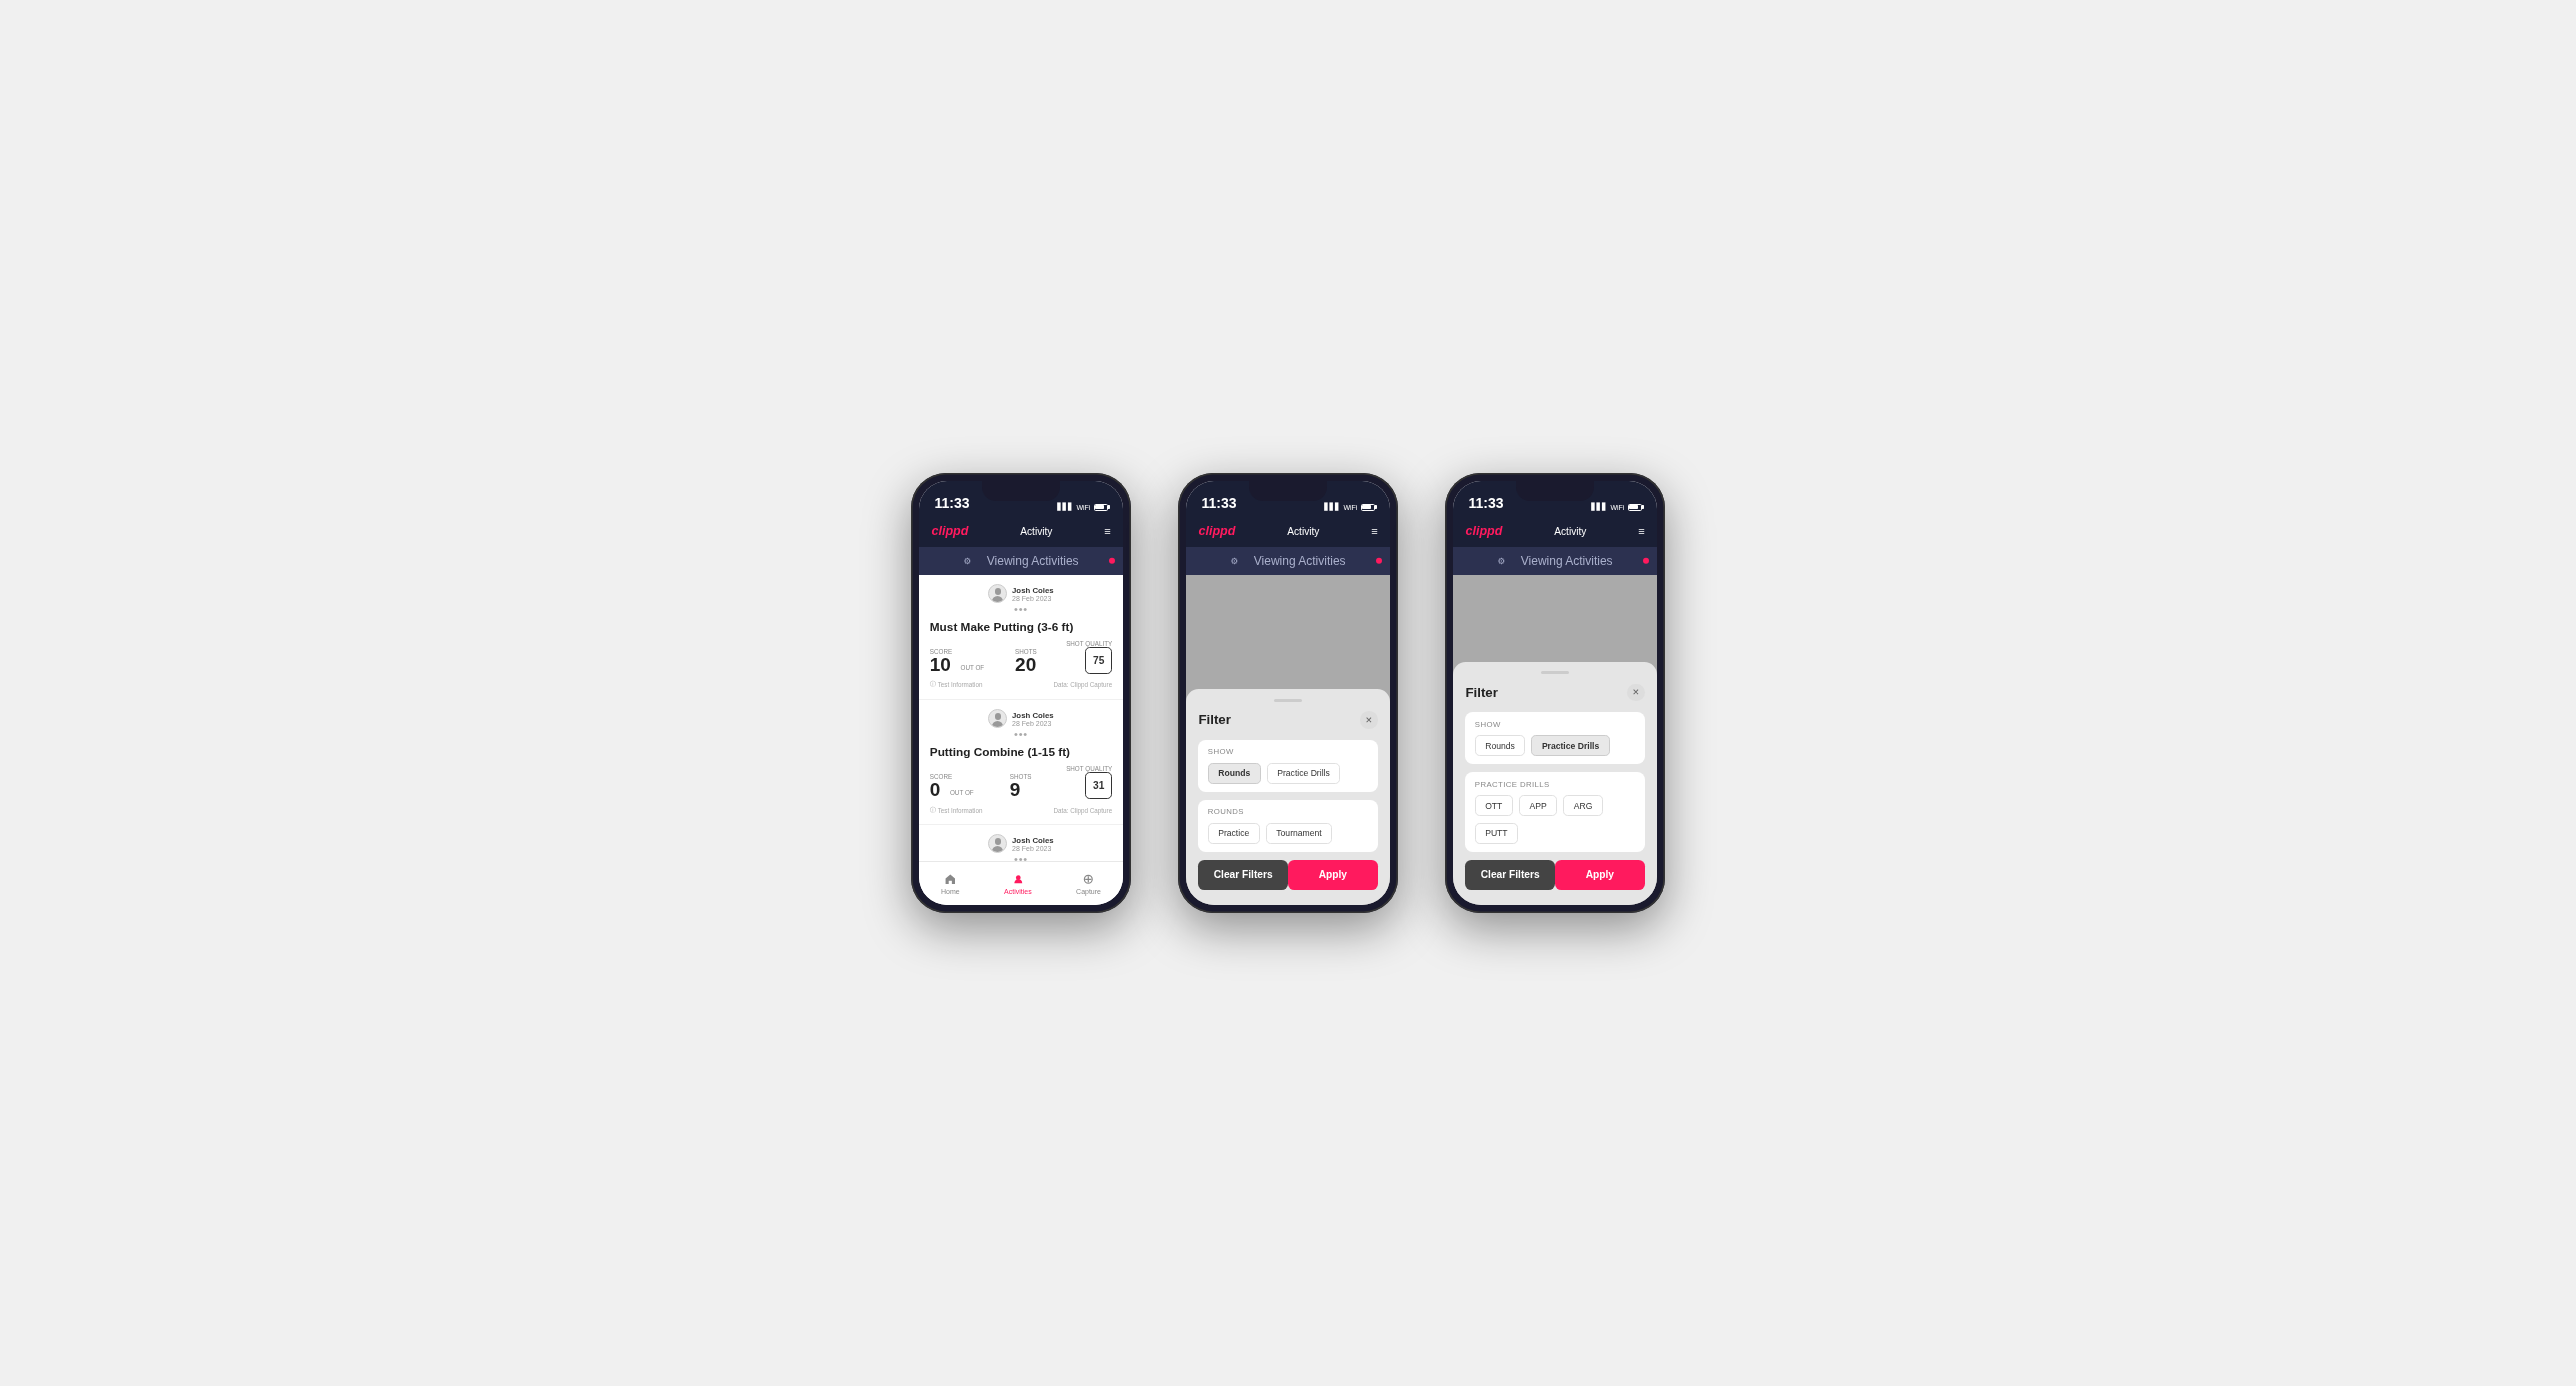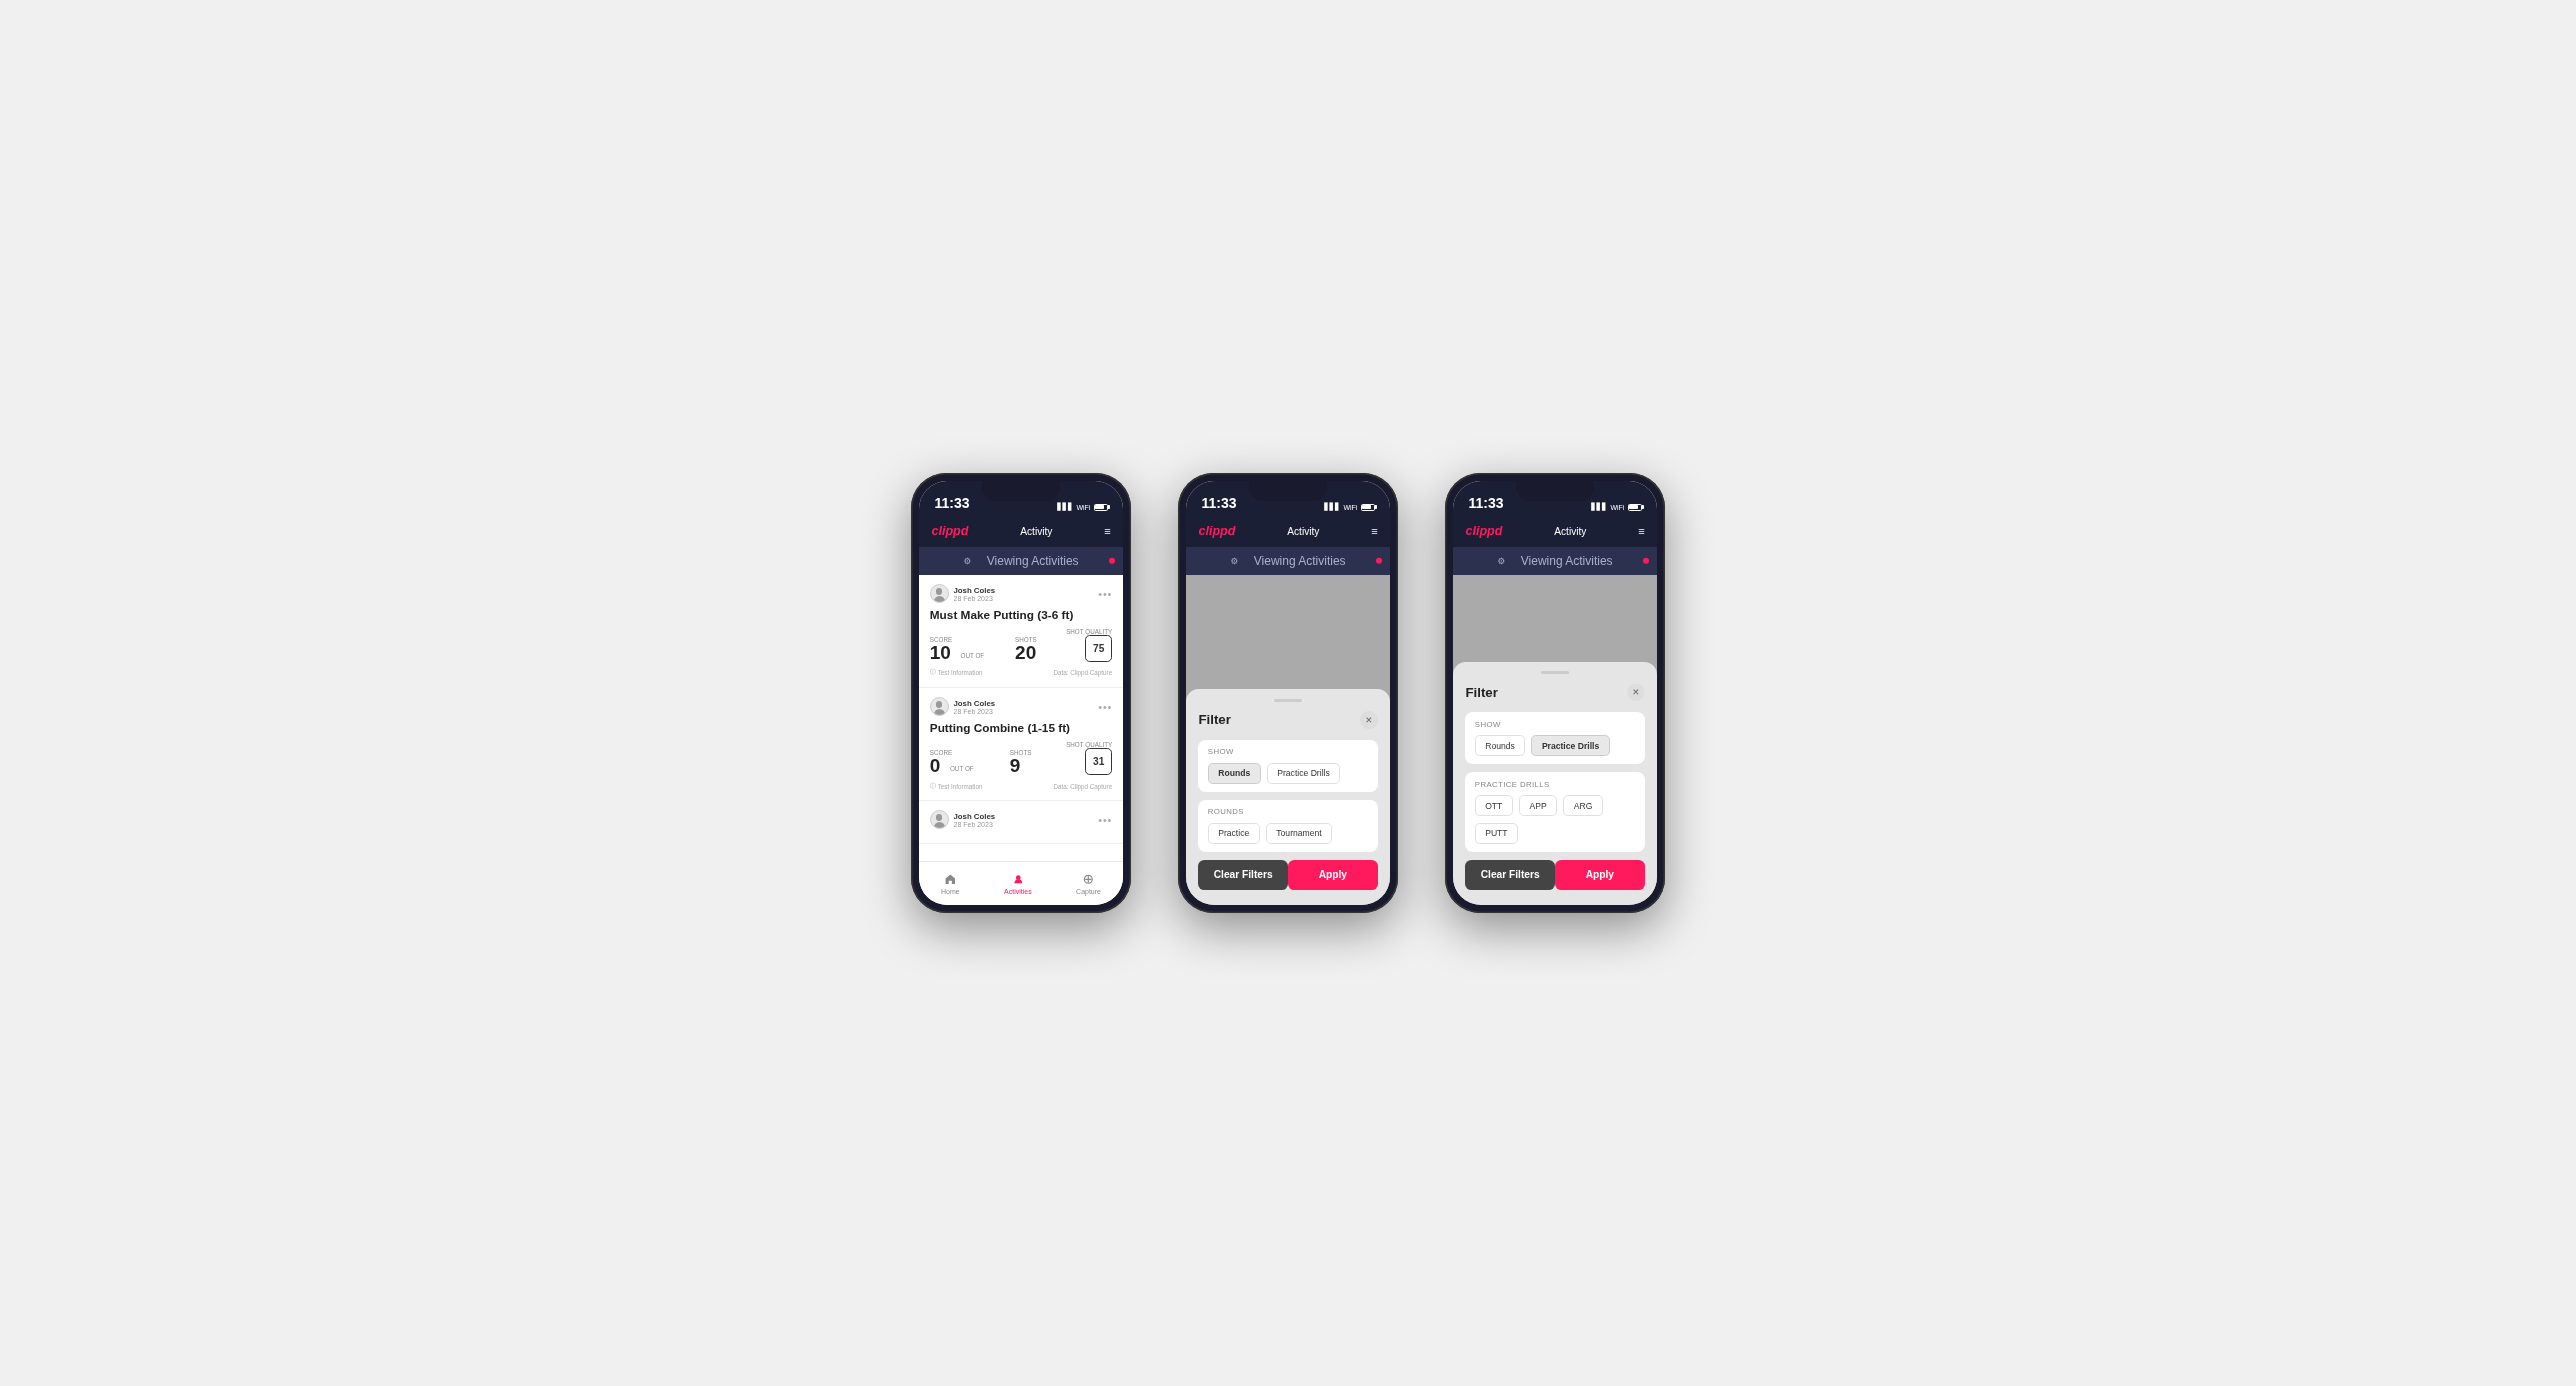--- a/index.html
+++ b/index.html
@@ -172,20 +172,21 @@
     .activity-card {
       padding: 9.4px 11px;
       border-bottom: 0.8px solid #f0f0f0;
     }
 
     .card-header {
       display: flex;
       justify-content: space-between;
       align-items: center;
       margin-bottom: 4.7px;
+      flex-direction: column;
     }
 
     .user-info {
       display: flex;
       align-items: center;
       gap: 4.7px;
     }
 
     .avatar {
       width: 19px;

